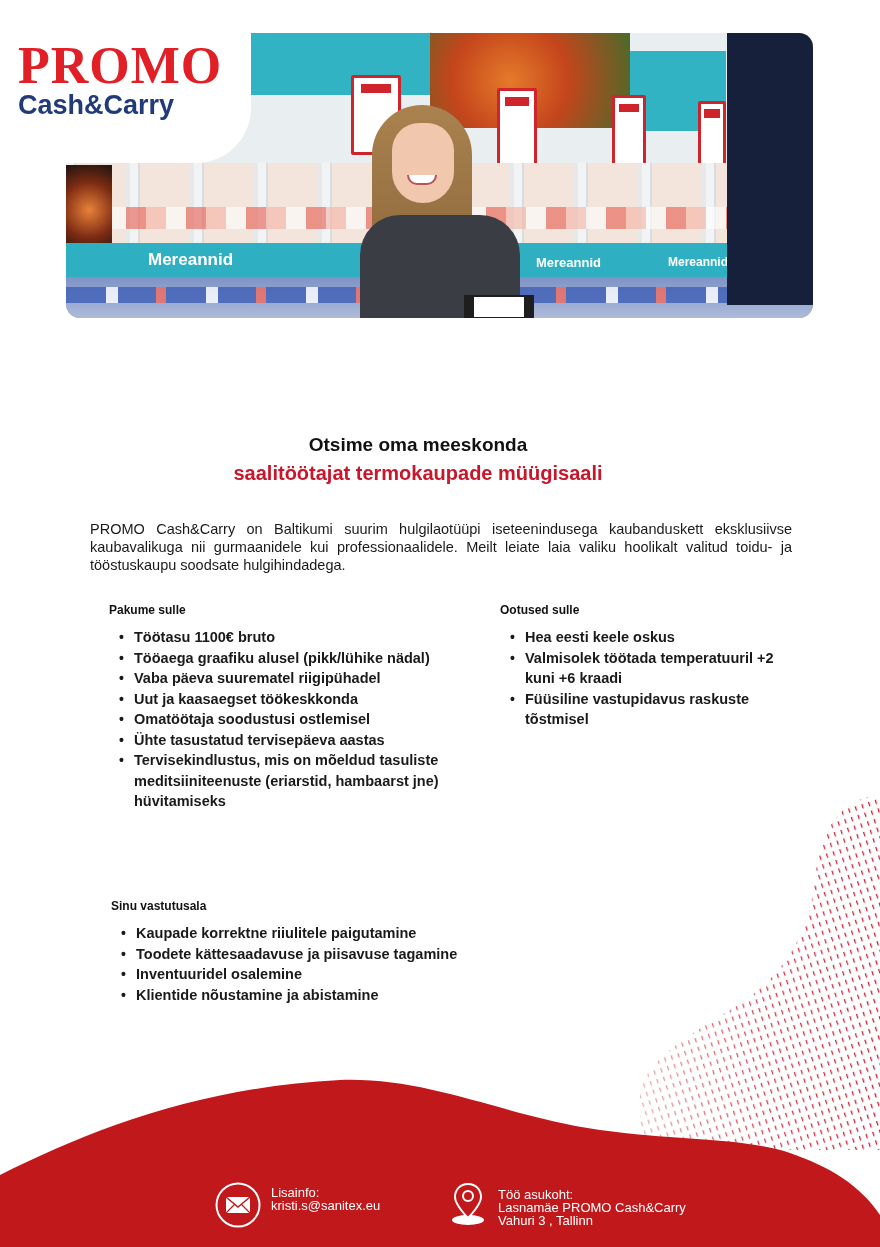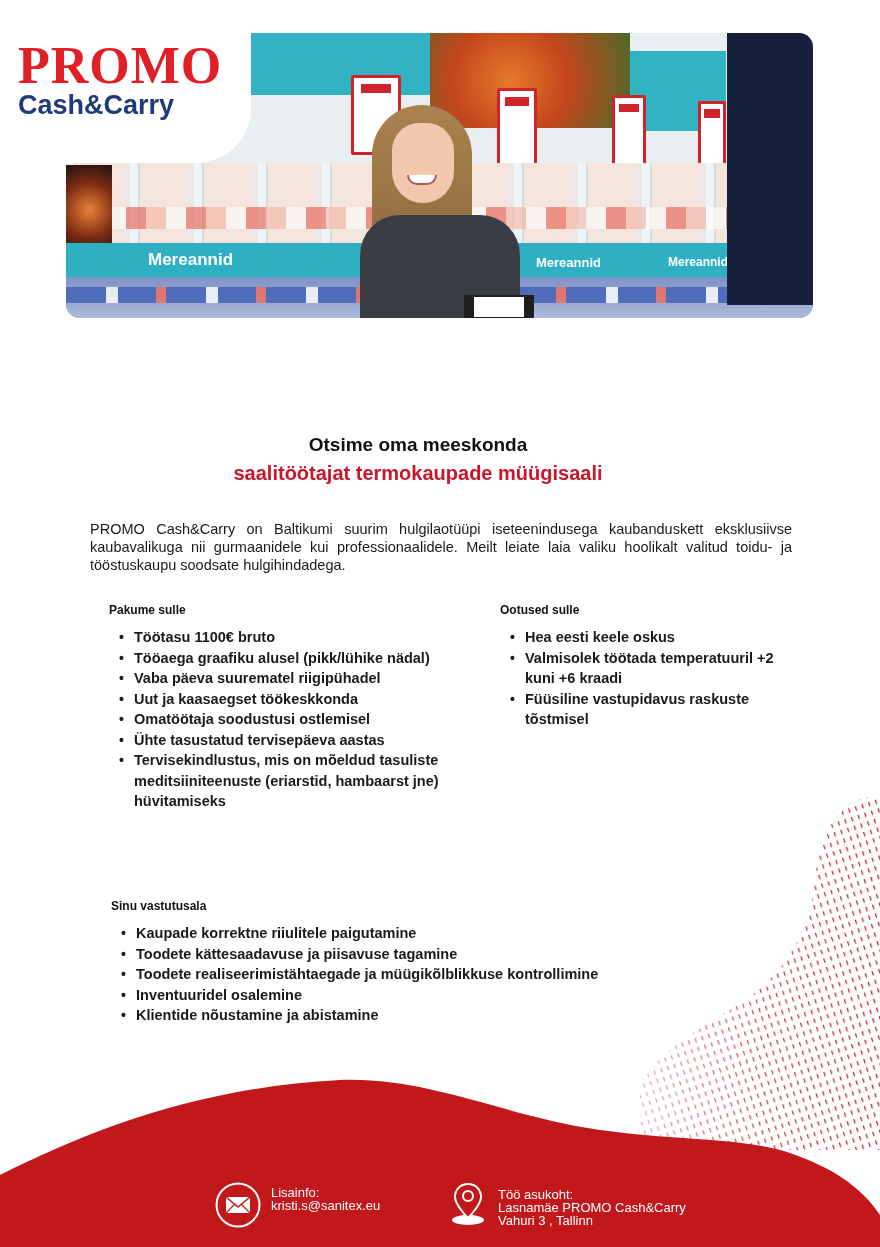--- a/index.html
+++ b/index.html
@@ -167,21 +167,20 @@
     <li style="width:290px;">Valmisolek töötada temperatuuril +2 kuni +6 kraadi</li>
     <li style="width:260px;">Füüsiline vastupidavus raskuste tõstmisel</li>
   </ul>
 </div>
 
 <div class="section sec-resp">
   <h3>Sinu vastutusala</h3>
   <ul>
     <li>Kaupade korrektne riiulitele paigutamine</li>
     <li>Toodete kättesaadavuse ja piisavuse tagamine</li>
-    <li>Toodete realiseerimistähtaegade ja müügikõlblikkuse kontrollimine</li>
     <li>Inventuuridel osalemine</li>
     <li>Klientide nõustamine ja abistamine</li>
   </ul>
 </div>
 
 <svg class="decor" viewBox="0 0 240 360" xmlns="http://www.w3.org/2000/svg">
   <defs>
     <pattern id="dashes" width="7" height="9" patternUnits="userSpaceOnUse" patternTransform="rotate(-18)">
       <rect x="3" y="1" width="1.3" height="4.5" fill="#c31b2c"></rect>
     </pattern>

